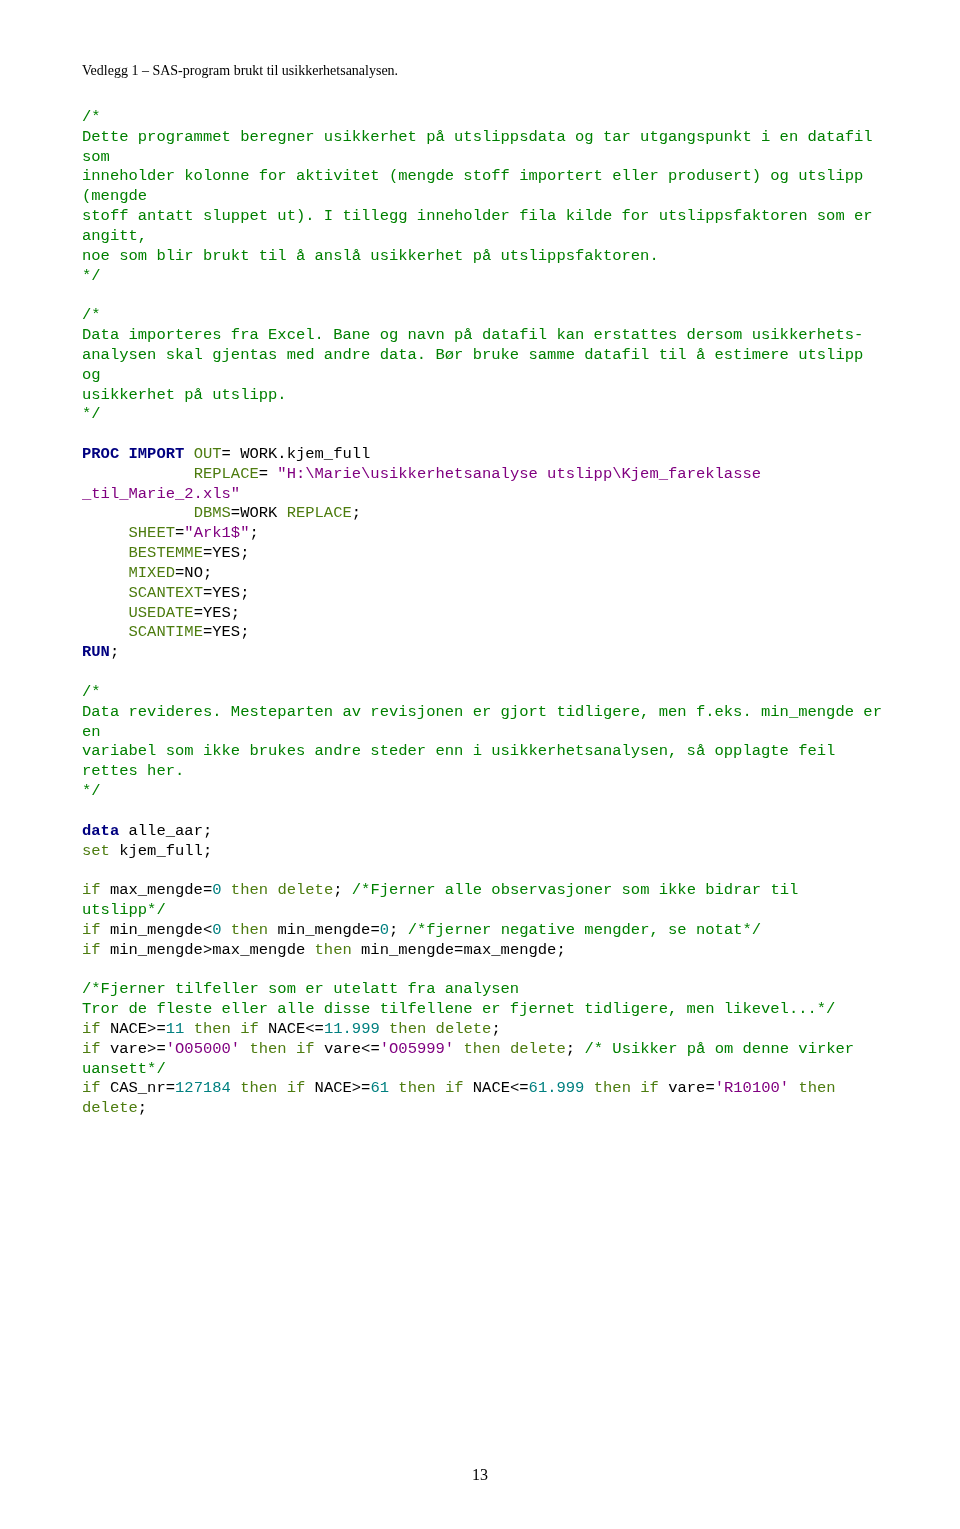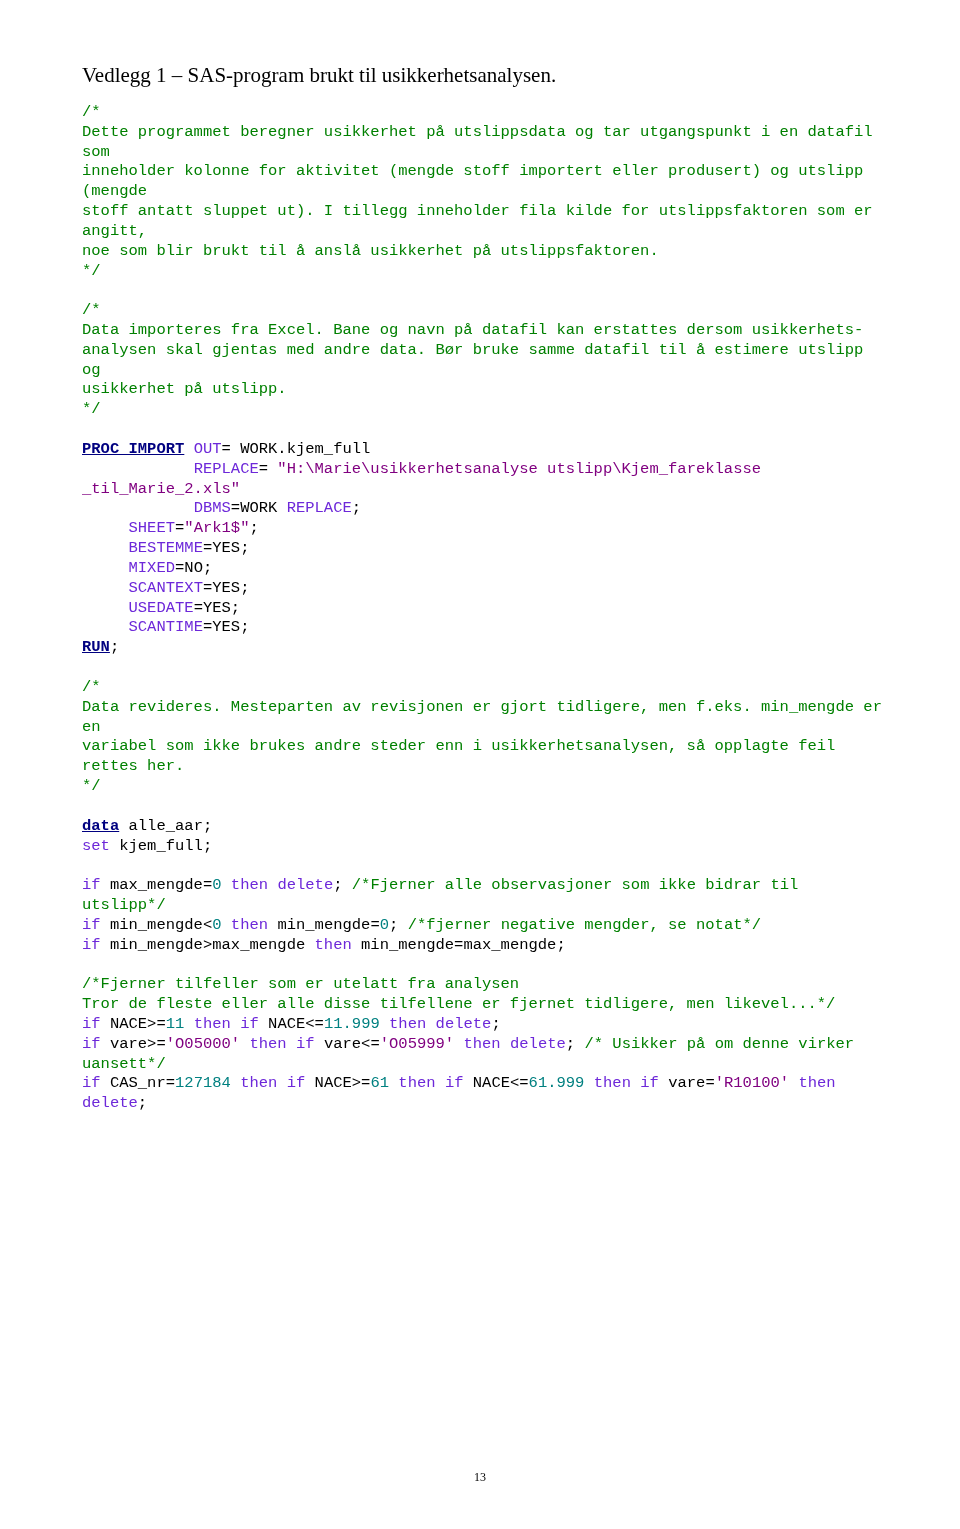--- a/index.html
+++ b/index.html
@@ -13,44 +13,44 @@
   }
   .page {
     width: 960px;
     min-height: 1529px;
     box-sizing: border-box;
     padding: 62px 72px 46px 82px;
     position: relative;
   }
   h1 {
     font-family: "Times New Roman", Times, serif;
-    font-size: 21px;
+    font-size: 14px;
     font-weight: normal;
-    margin: 0 0 14px 0;
+    margin: 0 0 28px 0;
   }
   .code {
     font-family: "Courier New", Courier, monospace;
     font-size: 15.5px;
     white-space: pre-wrap;
     word-wrap: break-word;
   }
   .c-green { color: #008000; }
-  .c-navy { color: #000080; font-weight: bold; text-decoration: underline; }
-  .c-blue { color: #6d28d9; }
+  .c-navy { color: #000080; font-weight: bold; }
+  .c-blue { color: #4d7c0f; }
   .c-teal { color: #008080; }
   .c-purple { color: #800080; }
   .c-black { color: #000000; }
   .page-num {
     position: absolute;
     bottom: 44px;
     left: 0;
     right: 0;
     text-align: center;
     font-family: "Times New Roman", Times, serif;
-    font-size: 12px;
+    font-size: 16px;
   }
 </style>
 </head>
 <body>
 
 <div class="page">
   <h1>Vedlegg 1 – SAS-program brukt til usikkerhetsanalysen.</h1>
   <div class="code" id="code-block"><span class="c-green">/*
 Dette programmet beregner usikkerhet på utslippsdata og tar utgangspunkt i en datafil som
 inneholder kolonne for aktivitet (mengde stoff importert eller produsert) og utslipp (mengde

